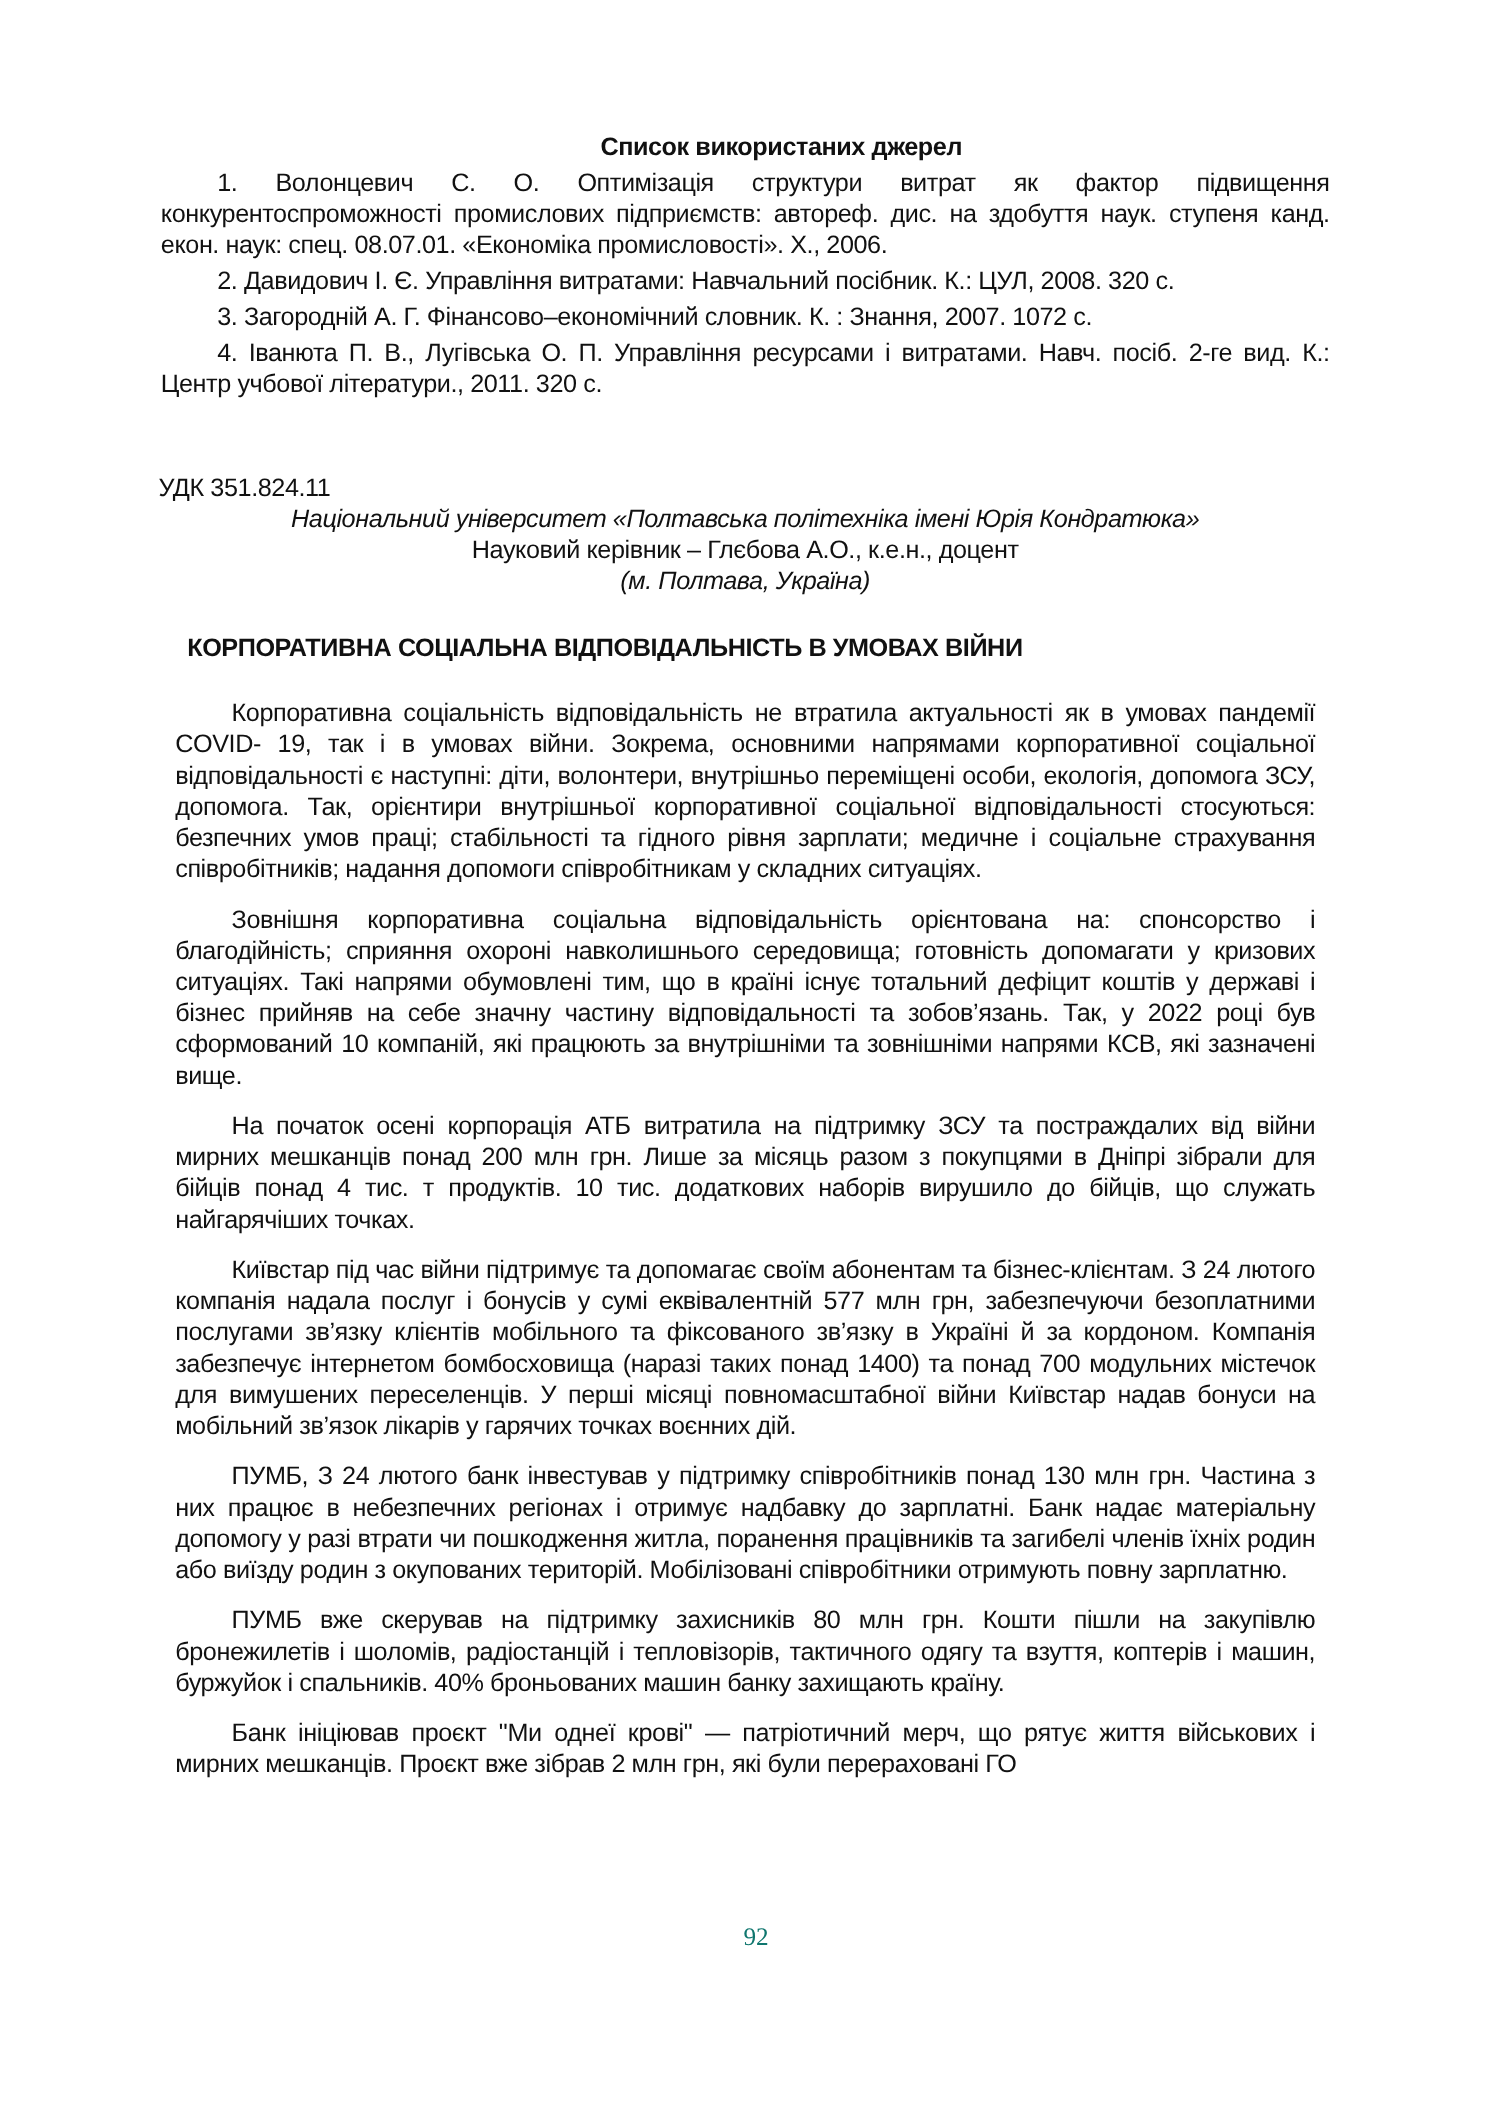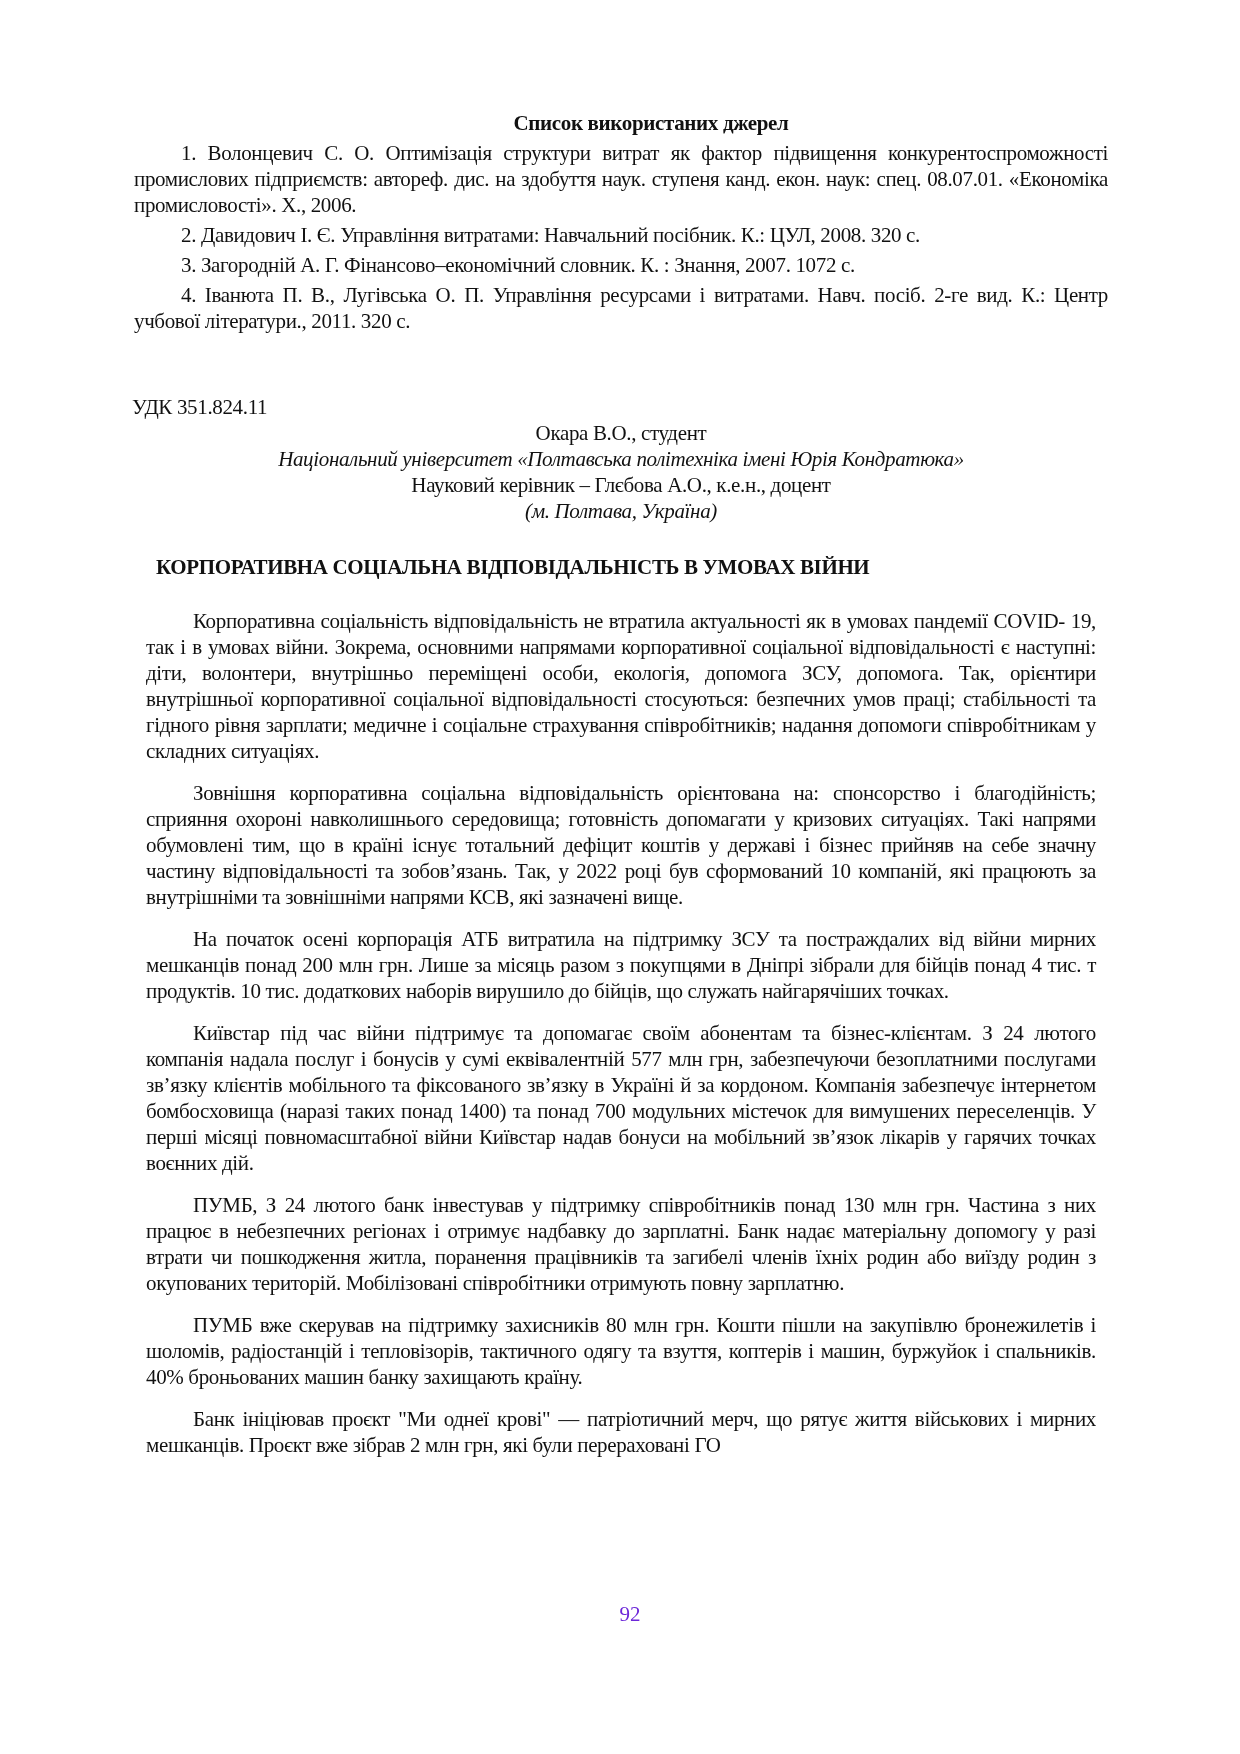--- a/index.html
+++ b/index.html
@@ -2,21 +2,21 @@
 <html><head>
   <meta charset="utf-8">
   <style>
     html, body { margin: 0; padding: 0; background: #ffffff; }
     body { width: 1240px; height: 1754px; position: relative; overflow: hidden; }
     .page {
       position: absolute;
       left: 130px;
       top: 110px;
       width: 982px;
-      font-family: Liberation Serif, serif;
+      font-family: Liberation Sans, sans-serif;
       font-size: 21px;
       line-height: 26px;
       color: #111111;
       letter-spacing: -0.35px;
     }
     .title-refs {
       text-align: center;
       font-weight: bold;
       margin: 0;
       padding-left: 60px;
@@ -42,42 +42,41 @@
       margin: 16px;
     }
     .page-number {
       position: absolute;
       top: 1602px;
       left: 0;
       width: 1240px;
       text-align: center;
       font-family: "Liberation Serif", "DejaVu Serif", serif;
       font-size: 21px;
-      color: #6d28d9;
+      color: #0f766e;
       padding-left: 20px;
       box-sizing: border-box;
     }
   </style>
 </head>
 <body>
 
 <div class="page">
 
   <section>
     <p class="title-refs">Список використаних джерел</p>
     <p class="ref">1. Волонцевич С. О. Оптимізація структури витрат як фактор підвищення конкурентоспроможності промислових підприємств: автореф. дис. на здобуття наук. ступеня канд. екон. наук: спец. 08.07.01. «Економіка промисловості». Х., 2006.</p>
     <p class="ref">2. Давидович І. Є. Управління витратами: Навчальний посібник. К.: ЦУЛ, 2008. 320 с.</p>
     <p class="ref">3. Загородній А. Г. Фінансово–економічний словник. К. : Знання, 2007. 1072 с.</p>
     <p class="ref">4. Іванюта П. В., Лугівська О. П. Управління ресурсами і витратами. Навч. посіб. 2-ге вид. К.: Центр учбової літератури., 2011. 320 с.</p>
   </section>
 
   <section>
     <p class="udc">УДК 351.824.11</p>
     <p class="author-block">
-      <span class="line">Окара В.О., студент</span>
       <span class="line italic">Національний університет «Полтавська політехніка імені Юрія Кондратюка»</span>
       <span class="line">Науковий керівник – Глєбова А.О., к.е.н., доцент</span>
       <span class="line italic">(м. Полтава, Україна)</span>
     </p>
     <p class="article-title">КОРПОРАТИВНА СОЦІАЛЬНА ВІДПОВІДАЛЬНІСТЬ В УМОВАХ ВІЙНИ</p>
     <p class="para">Корпоративна соціальність відповідальність не втратила актуальності як в умовах пандемії  COVID- 19, так і в умовах війни. Зокрема, основними напрямами корпоративної соціальної відповідальності є наступні: діти, волонтери, внутрішньо переміщені особи, екологія, допомога ЗСУ, допомога.  Так, орієнтири внутрішньої корпоративної соціальної відповідальності стосуються: безпечних умов праці;  стабільності та гідного рівня зарплати; медичне і соціальне страхування співробітників; надання допомоги співробітникам у складних ситуаціях.</p>
     <p class="para">Зовнішня корпоративна соціальна відповідальність орієнтована на: спонсорство і благодійність; сприяння охороні навколишнього середовища; готовність допомагати у кризових ситуаціях. Такі напрями  обумовлені тим, що в країні існує тотальний дефіцит коштів у державі і бізнес прийняв на себе значну частину відповідальності та зобов’язань. Так, у 2022 році був сформований  10 компаній, які працюють за внутрішніми та зовнішніми напрями КСВ, які зазначені вище.</p>
     <p class="para">На початок осені корпорація АТБ витратила на підтримку ЗСУ та постраждалих від війни мирних мешканців понад 200 млн грн. Лише за місяць разом з покупцями в Дніпрі зібрали для бійців понад 4 тис. т продуктів. 10 тис. додаткових наборів вирушило до бійців, що служать найгарячіших точках.</p>
     <p class="para">Київстар під час війни підтримує та допомагає своїм абонентам та бізнес-клієнтам. З 24 лютого компанія надала послуг і бонусів у сумі еквівалентній 577 млн грн, забезпечуючи безоплатними послугами зв’язку клієнтів мобільного та фіксованого зв’язку в Україні й за кордоном. Компанія забезпечує інтернетом бомбосховища (наразі таких понад 1400) та понад 700 модульних містечок для вимушених переселенців. У перші місяці повномасштабної війни Київстар надав бонуси на мобільний зв’язок лікарів у гарячих точках воєнних дій.</p>
     <p class="para">ПУМБ, З 24 лютого банк інвестував у підтримку співробітників понад 130 млн грн. Частина з них працює в небезпечних регіонах і отримує надбавку до зарплатні. Банк надає матеріальну допомогу у разі втрати чи пошкодження житла, поранення працівників та загибелі членів їхніх родин або виїзду родин з окупованих територій. Мобілізовані співробітники отримують повну зарплатню.</p>

